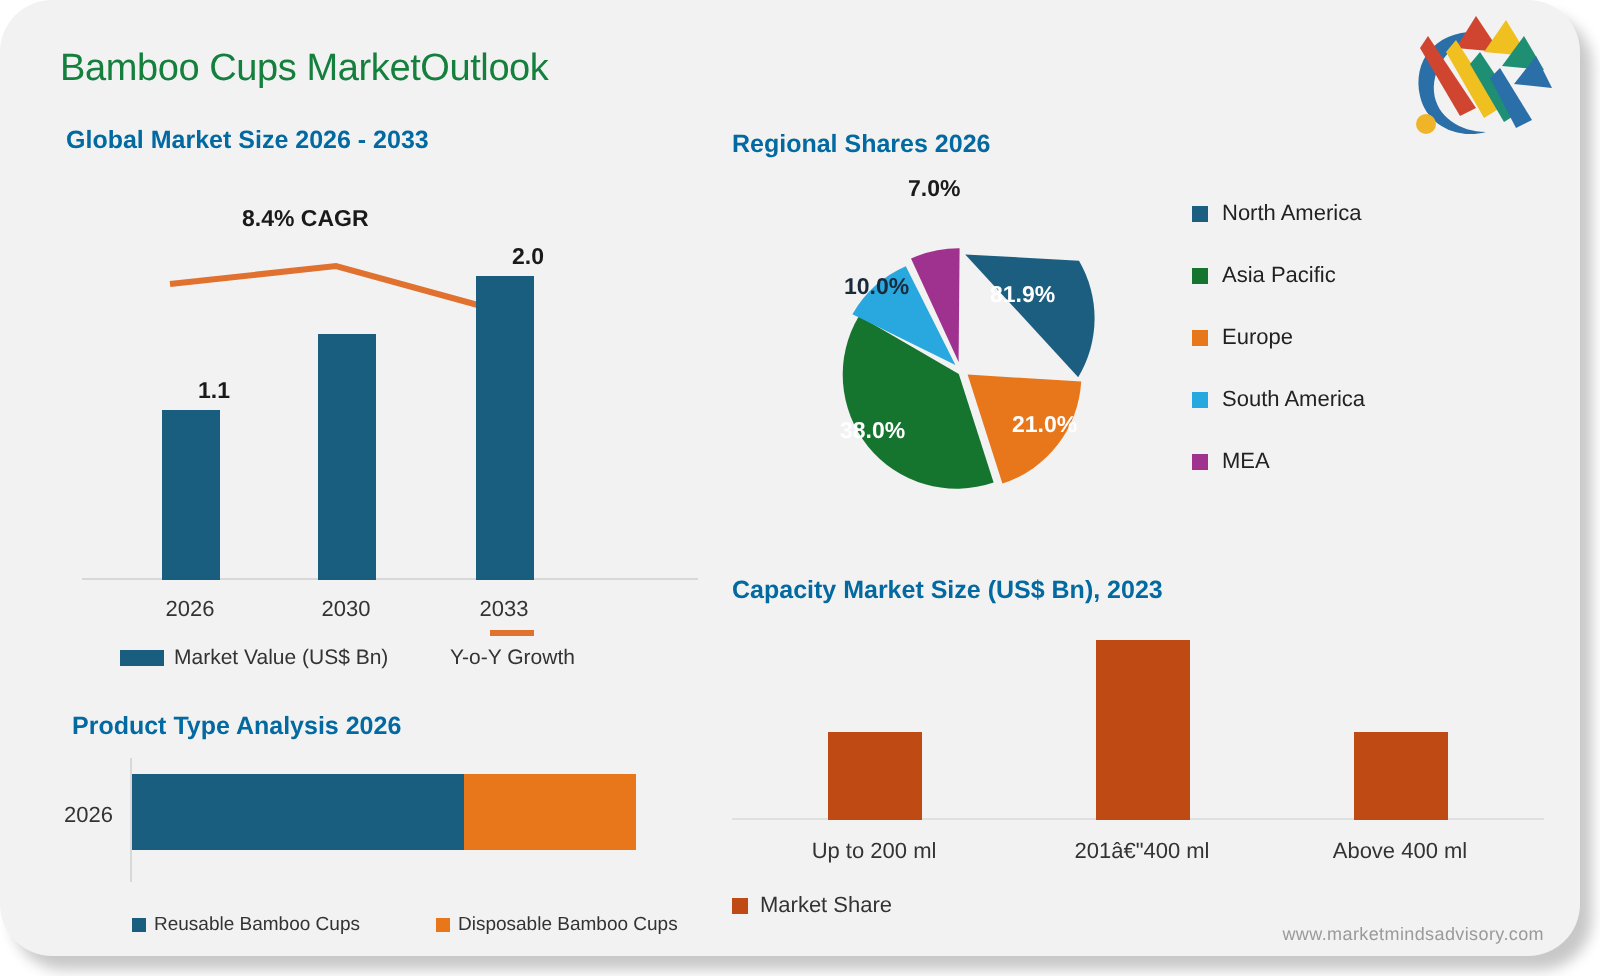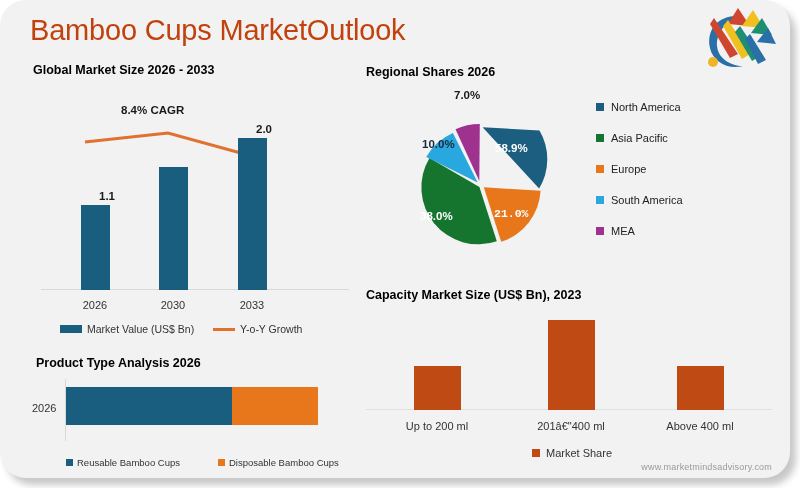--- a/index.html
+++ b/index.html
@@ -22,32 +22,32 @@
     background: #f2f2f2;
     border-radius: 26px;
     box-shadow: 6px 7px 7px rgba(0,0,0,0.22);
     overflow: hidden;
   }
 
   .abs { position: absolute; }
 
   
   #main-title {
-    left: 30px; top: 14px;
-    font-size: 29px;
-    color: #c2410c;
+    left: 30px; top: 24px;
+    font-size: 19px;
+    color: #15803d;
     letter-spacing: -0.2px;
     white-space: nowrap;
   }
 
   
   .section-title {
     font-size: 12.5px;
     font-weight: bold;
-    color: #000000;
+    color: #0369a1;
     white-space: nowrap;
   }
   #title-global   { left: 33px;  top: 63px; }
   #title-regional { left: 366px; top: 65px; }
   #title-capacity { left: 366px; top: 288px; }
   #title-product  { left: 36px;  top: 356px; }
 
   
   #logo { right: 12px; top: 4px; width: 80px; height: 72px; }
 
@@ -144,21 +144,20 @@
     position: absolute;
     left: 0px; right: 6px;
     bottom: 55px;
     height: 1px;
     background: #e0e0e0;
   }
   #clegend {
     position: absolute;
     bottom: 6px; left: 0; right: 0;
     display: flex;
-    justify-content: center;
     align-items: center;
     gap: 6px;
     font-size: 11px;
     color: #333;
   }
   .sw-sq { width: 8px; height: 8px; background: #bf4a14; display: inline-block; }
 
   
   #chart-product { left: 26px; top: 375px; width: 330px; height: 95px; }
   #pt-ylabel {
@@ -241,21 +240,21 @@
     <div class="gbar-label" style="left:199px; top:38px;">2.0</div>
 
     <div class="gcat" style="left:32px;">2026</div>
     <div class="gcat" style="left:110px;">2030</div>
     <div class="gcat" style="left:189px;">2033</div>
 
     <div class="glegend" style="left:27px;">
       <span class="sw-box"></span>
       <span>Market Value (US$ Bn)</span>
     </div>
-    <div class="glegend" style="left:180px;">
+    <div class="glegend" style="left:192px;flex-direction:column;">
       <span class="sw-line"></span>
       <span>Y-o-Y Growth</span>
     </div>
   </div>
 
   <div class="abs section-title" id="title-regional">Regional Shares 2026</div>
 
   <div class="abs" id="chart-pie">
     <svg width="220" height="205" viewBox="0 0 220 205">
 
@@ -263,22 +262,22 @@
 
       <path d="M117.8 105.3 L174.6 108.8 A57 57 0 0 1 135.2 159.8 Z" fill="#E8761B"></path>
 
       <path d="M113.4 105.0 L130.8 159.3 A57 57 0 0 1 63.5 76.0 Z" fill="#15752E"></path>
 
       <path d="M111.7 100.5 L60.2 75.1 A57 57 0 0 1 86.9 51.1 Z" fill="#29A8DF"></path>
 
       <path d="M113.3 99.0 L89.5 47.3 A57 57 0 0 1 113.8 42.1 Z" fill="#A0328F"></path>
     </svg>
 
-    <div class="pie-pct" style="left:129px; top:60px; color:#ffffff;">58.9%</div>
-    <div class="pie-pct" style="left:128px; top:125px; color:#ffffff;font-family:Liberation Mono, monospace;">21.0%</div>
+    <div class="pie-pct" style="left:129px; top:60px; color:#ffffff;">81.9%</div>
+    <div class="pie-pct" style="left:140px; top:125px; color:#ffffff;">21.0%</div>
     <div class="pie-pct" style="left:54px; top:128px; color:#ffffff;">38.0%</div>
     <div class="pie-pct" style="left:56px; top:56px; color:#1a2a3a;">10.0%</div>
     <div class="pie-pct" style="left:88px; top:7px; color:#1a1a1a;">7.0%</div>
   </div>
 
   <div class="abs" id="pie-legend">
     <div class="legend-row">
       <span class="legend-dot" style="background:#1B5E80;"></span>
       <span>North America</span>
     </div>

